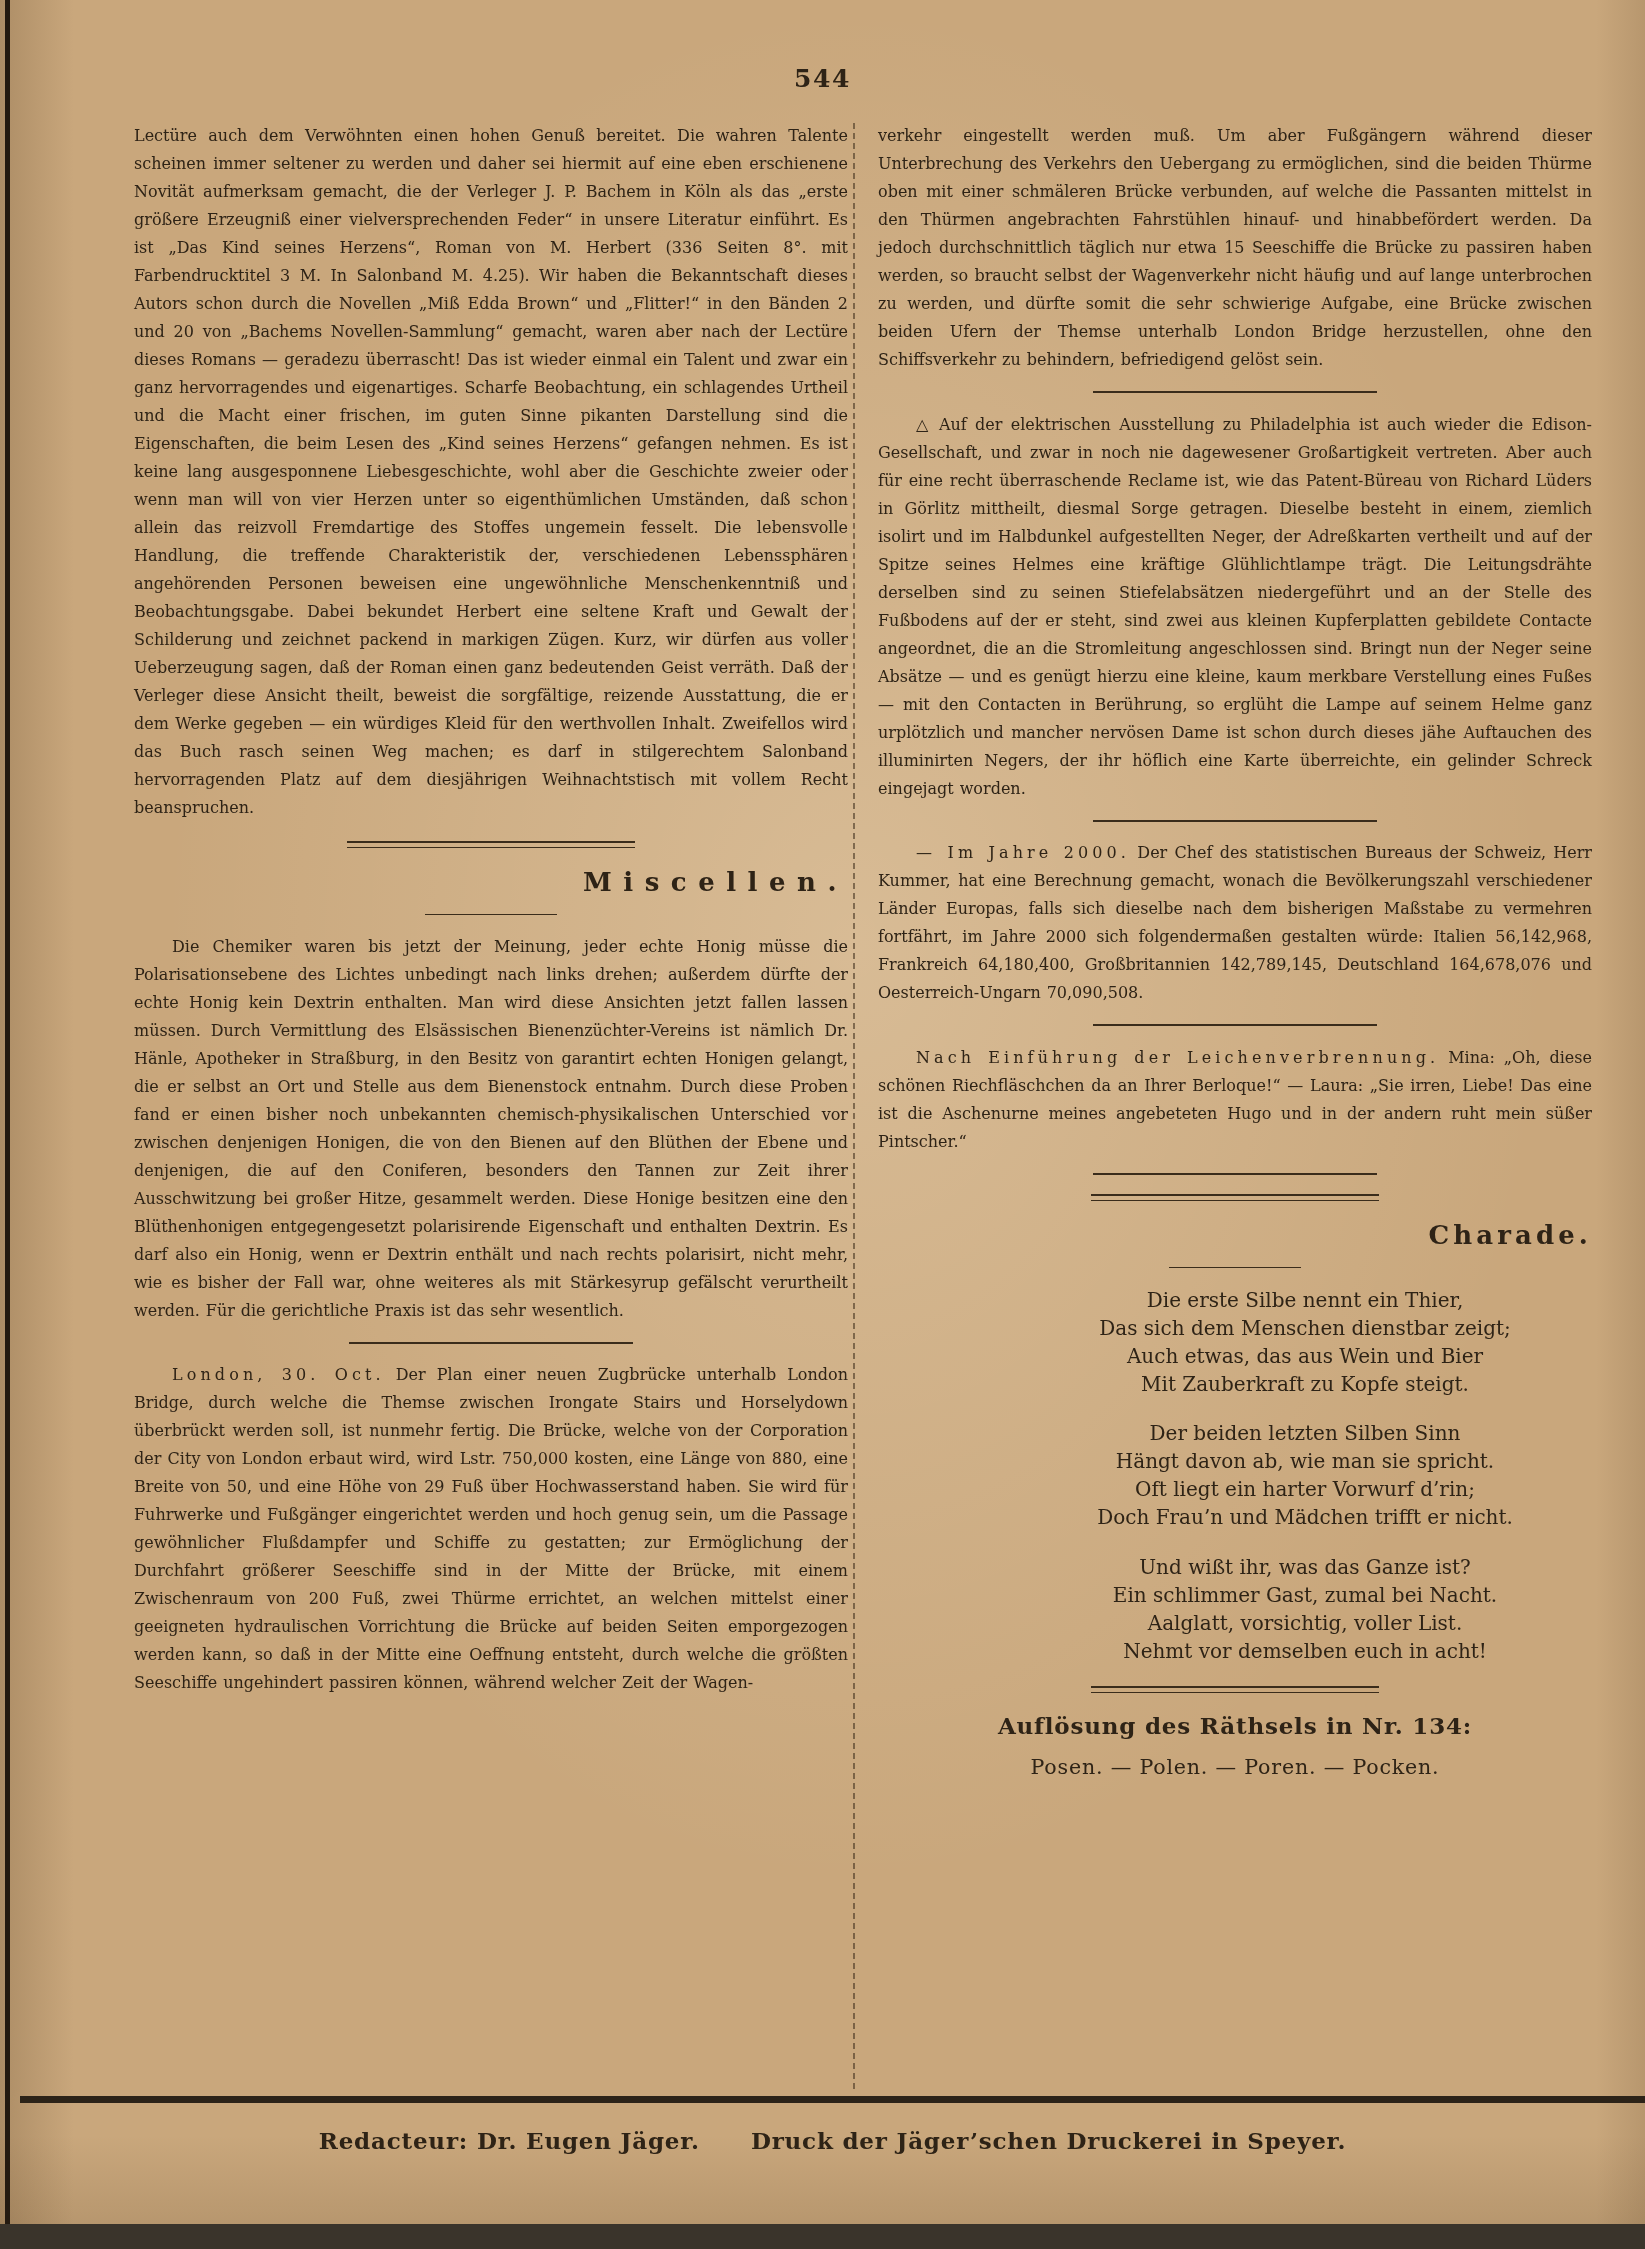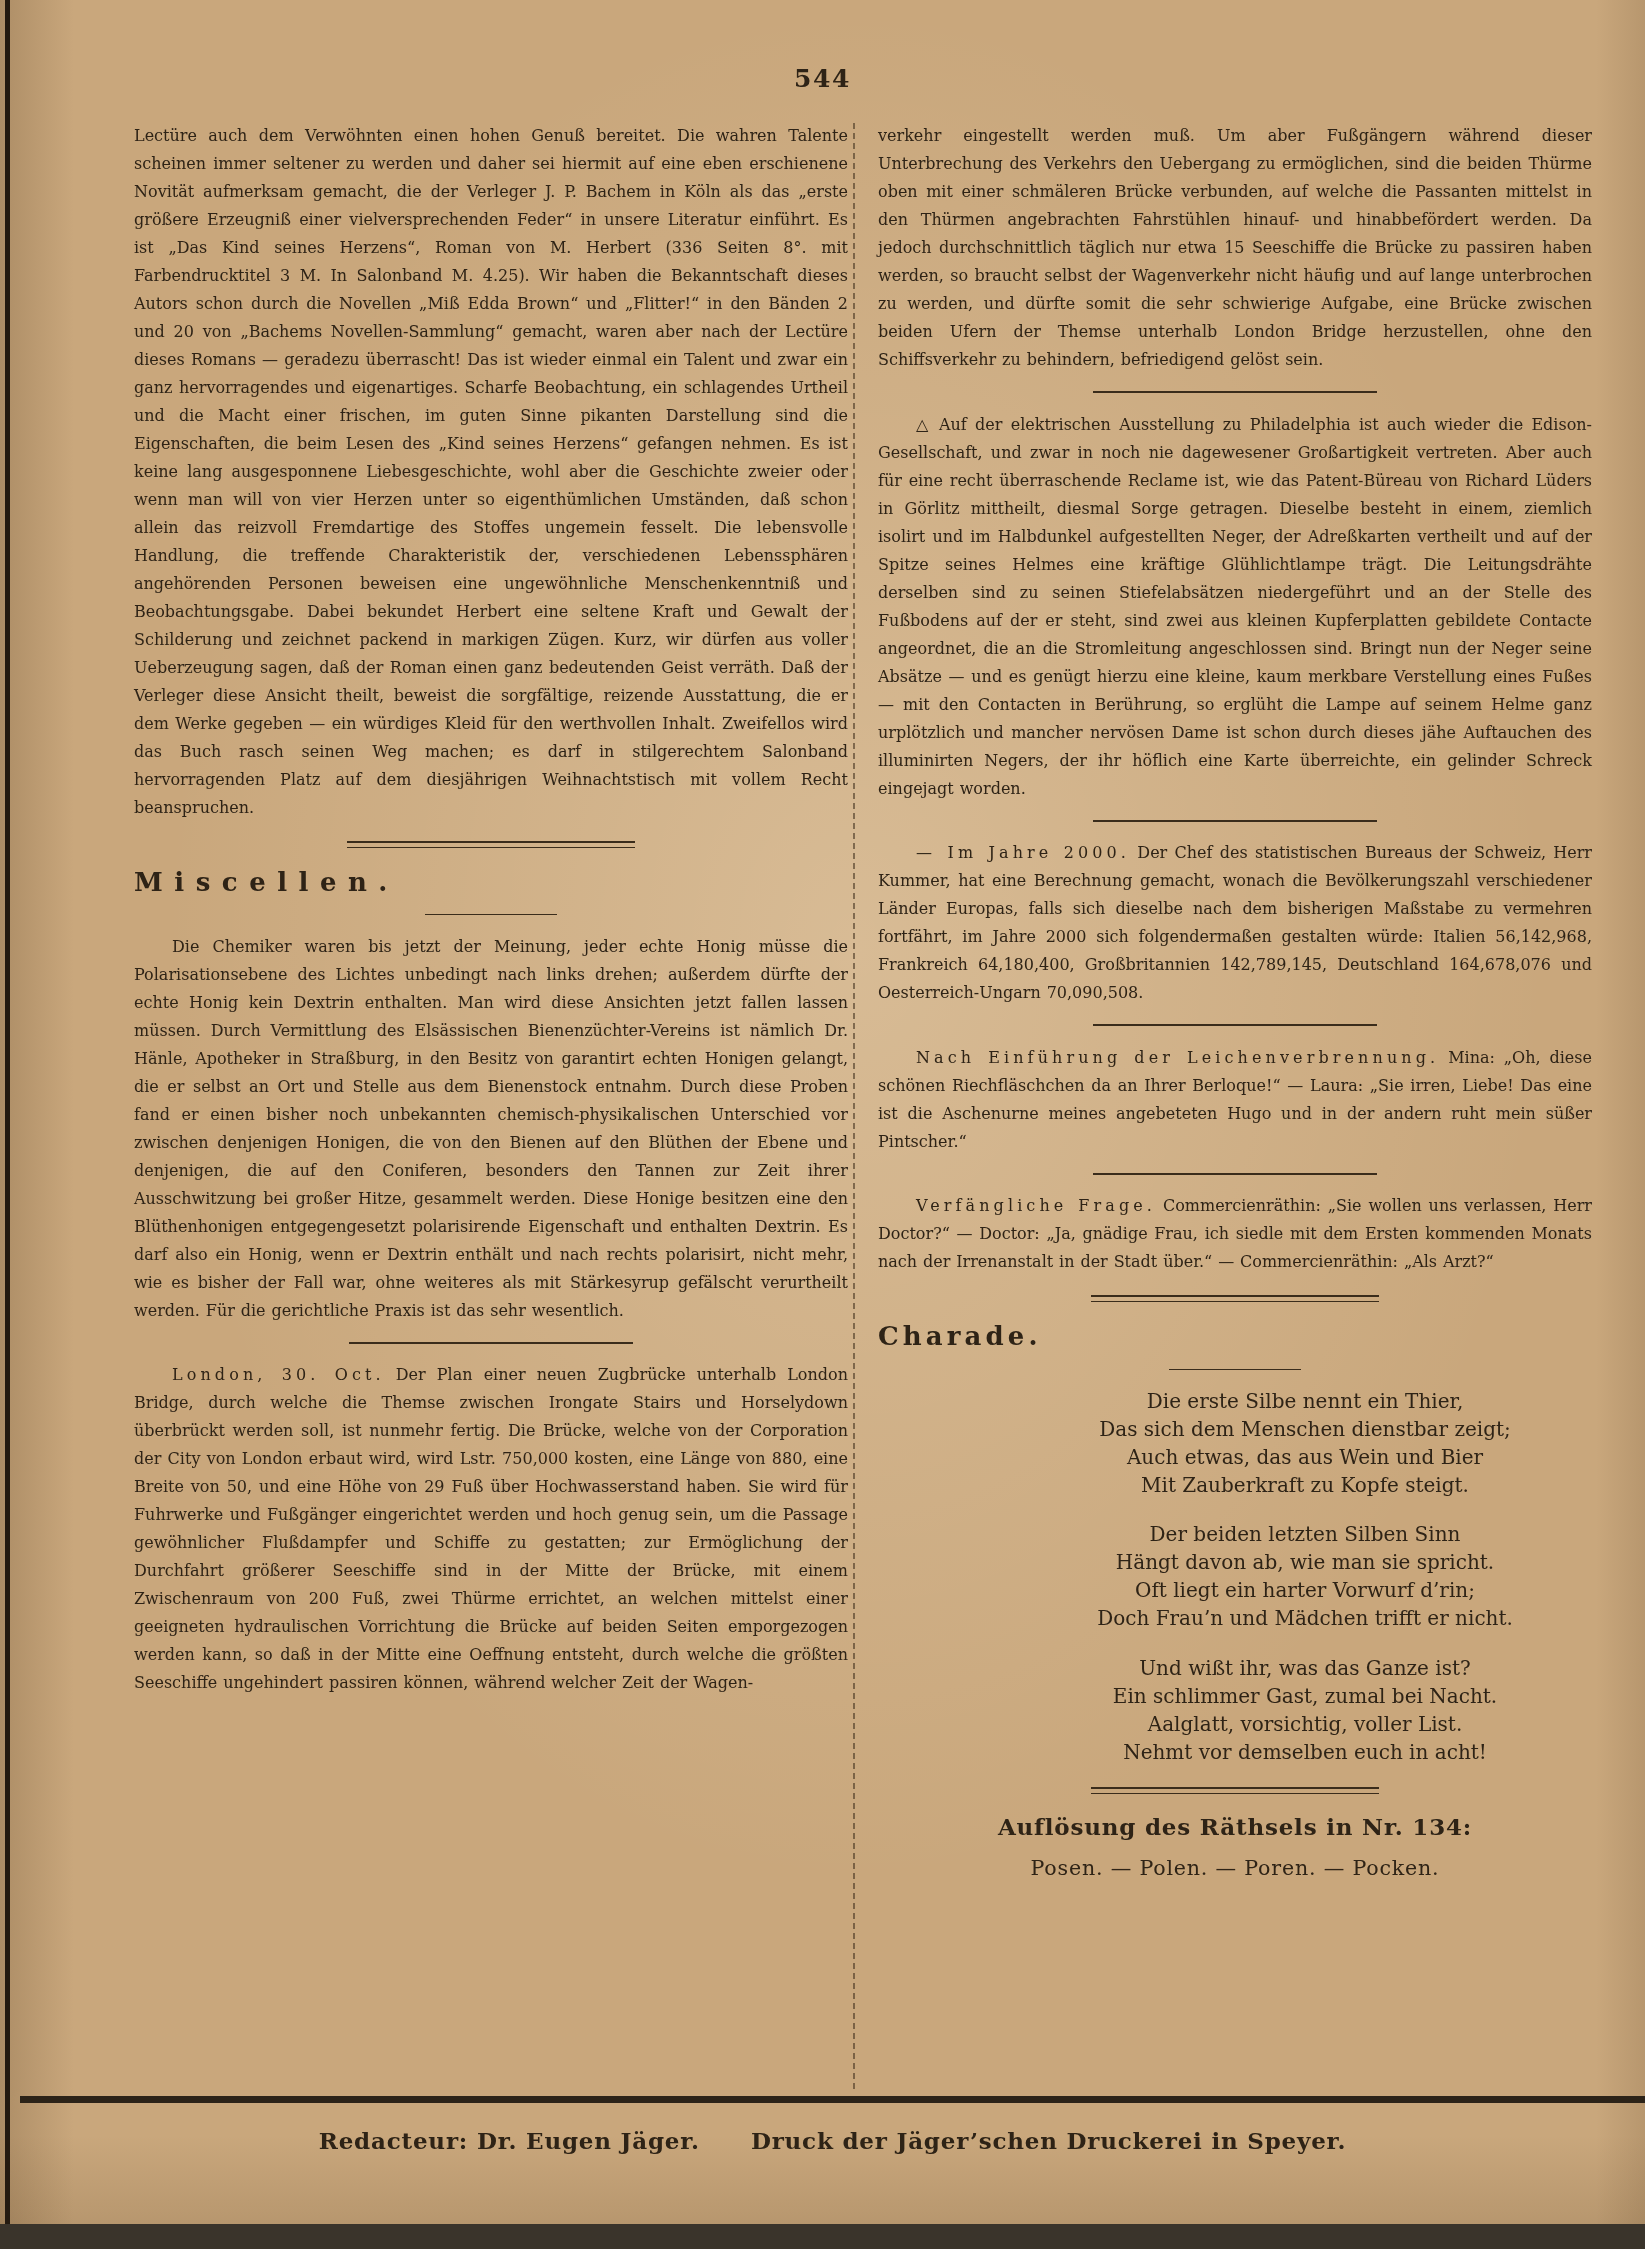--- a/index.html
+++ b/index.html
@@ -36,21 +36,21 @@
   .para{
     font-size:16px;line-height:28px;text-align:justify;margin:0;
     word-spacing:0.8px;
   }
   .para.indent{text-indent:38px;}
   .lead{letter-spacing:4.1px;}
   .rule-single{width:284px;border:0;border-top:2.5px solid #3a2c1b;margin:17.3px auto;}
   .rule-single.short{width:132px;border-top-width:1.6px;}
   .rule-double{width:288px;height:4.1px;border:0;border-top:2.5px solid #3a2c1b;border-bottom:1.6px solid #3a2c1b;margin:19px auto;}
   .section-heading{
-    text-align:left;font-weight:bold;font-size:26px;margin:5px 0 3.3px 0;
+    text-align:right;font-weight:bold;font-size:26px;margin:5px 0 3.3px 0;
     letter-spacing:11.5px;
   }
   .section-heading.charade{letter-spacing:4.1px;}
   .stanza{
     white-space:pre-line;text-align:center;font-size:20px;line-height:28px;
     margin:0 0 21.4px 140px;
   }
   .solution-heading{
     text-align:center;font-weight:bold;font-size:23px;margin:3.3px 0 5px 0;letter-spacing:0.8px;
   }
@@ -96,21 +96,20 @@
     <hr class="rule-single">
 
     <p class="para indent"><span class="lead">— Im Jahre 2000.</span><span> Der Chef des statistischen Bureaus der Schweiz, Herr Kummer, hat eine Berechnung gemacht, wonach die Bevölkerungszahl verschiedener Länder Europas, falls sich dieselbe nach dem bisherigen Maßstabe zu vermehren fortfährt, im Jahre 2000 sich folgendermaßen gestalten würde: Italien 56,142,968, Frankreich 64,180,400, Großbritannien 142,789,145, Deutschland 164,678,076 und Oesterreich-Ungarn 70,090,508.</span></p>
 
     <hr class="rule-single">
 
     <p class="para indent"><span class="lead">Nach Einführung der Leichenverbrennung.</span><span> Mina: „Oh, diese schönen Riechfläschchen da an Ihrer Berloque!“ — Laura: „Sie irren, Liebe! Das eine ist die Aschenurne meines angebeteten Hugo und in der andern ruht mein süßer Pintscher.“</span></p>
 
     <hr class="rule-single">
 
-    <p class="para indent"><span class="lead">Verfängliche Frage.</span><span> Commercienräthin: „Sie wollen uns verlassen, Herr Doctor?“ — Doctor: „Ja, gnädige Frau, ich siedle mit dem Ersten kommenden Monats nach der Irrenanstalt in der Stadt über.“ — Commercienräthin: „Als Arzt?“</span></p>
 
     <hr class="rule-double">
     <div class="section-heading charade">Charade.</div>
     <hr class="rule-single short">
 
     <p class="stanza">Die erste Silbe nennt ein Thier,
 Das sich dem Menschen dienstbar zeigt;
 Auch etwas, das aus Wein und Bier
 Mit Zauberkraft zu Kopfe steigt.</p>
     <p class="stanza">Der beiden letzten Silben Sinn

